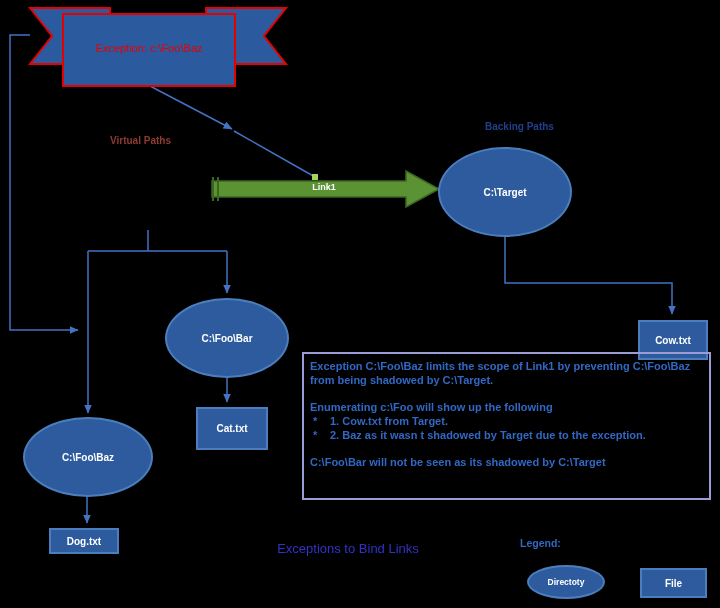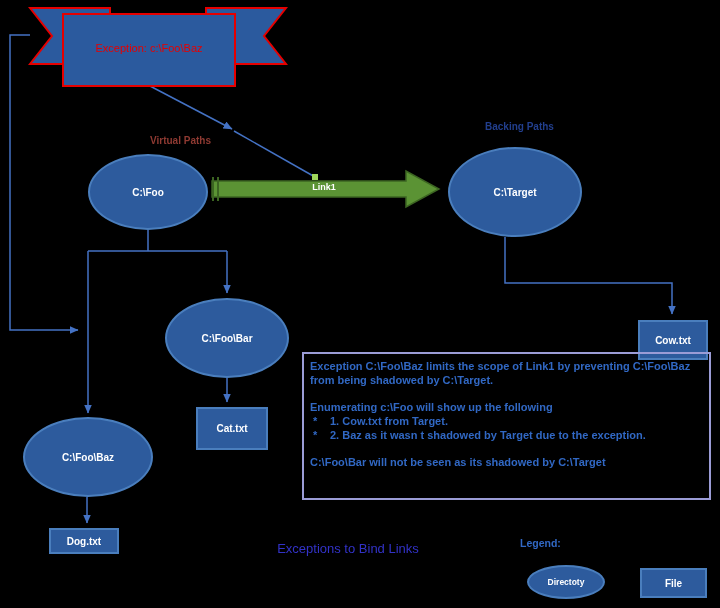--- a/index.html
+++ b/index.html
@@ -30,21 +30,21 @@
   .layer{position:absolute;left:0;top:0;}
   svg{display:block;}
   .conn{stroke:var(--connector);stroke-width:1.5;fill:none;}
   .node{
     position:absolute;display:flex;align-items:center;justify-content:center;
     color:var(--node-text);font-weight:bold;font-size:10px;text-align:center;
   }
   .ellipse{border-radius:50%;background:var(--node-fill);border:2px solid var(--node-stroke);}
   .rect{background:var(--node-fill);border:2px solid var(--node-stroke);}
   .floatlabel{position:absolute;font-weight:bold;font-size:10px;white-space:nowrap;}
-  .virtual{color:var(--virtual-label);margin-left:40px;}
+  .virtual{color:var(--virtual-label);}
   .backing{color:var(--backing-label);padding-left:12px;}
   .banner-text{
     position:absolute;left:63px;top:14px;width:172px;height:68px;
     display:flex;align-items:center;justify-content:center;
     color:var(--banner-text);font-weight:normal;font-size:11px;white-space:nowrap;
   }
   .link-label{
     position:absolute;left:300px;top:182px;width:48px;text-align:center;
     color:#fff;font-weight:bold;font-size:9px;
   }
@@ -103,24 +103,21 @@
   <svg class="layer" style="left:28px;top:4px" width="260" height="88" viewBox="0 0 260 88">
     <polygon points="82,4 2,4 24,32 2,60 82,60" style="fill:var(--ribbon-fill);stroke:var(--ribbon-stroke);stroke-width:2"></polygon>
     <polygon points="178,4 258,4 236,32 258,60 178,60" style="fill:var(--ribbon-fill);stroke:var(--ribbon-stroke);stroke-width:2"></polygon>
     <rect x="35" y="10" width="172" height="72" style="fill:var(--ribbon-fill);stroke:var(--ribbon-stroke);stroke-width:2"></rect>
   </svg>
   <div class="banner-text">Exception: c:\Foo\Baz</div>
 
   <div class="floatlabel virtual" style="left:110px;top:135px">Virtual Paths</div>
   <div class="floatlabel backing" style="left:473px;top:121px">Backing Paths</div>
 
-  <div class="node ellipse" style="left:88px;top:154px;width:120px;height:76px">
-    <span>C:\Foo</span>
-  </div>
-  <div class="node ellipse" style="left:448px;top:147px;width:134px;height:90px">
+  <div class="node ellipse" style="left:438px;top:147px;width:134px;height:90px">
     <span>C:\Target</span>
   </div>
   <div class="node ellipse" style="left:165px;top:298px;width:124px;height:80px">
     <span>C:\Foo\Bar</span>
   </div>
   <div class="node ellipse" style="left:23px;top:417px;width:130px;height:80px">
     <span>C:\Foo\Baz</span>
   </div>
 
   <div class="link-label">Link1</div>

